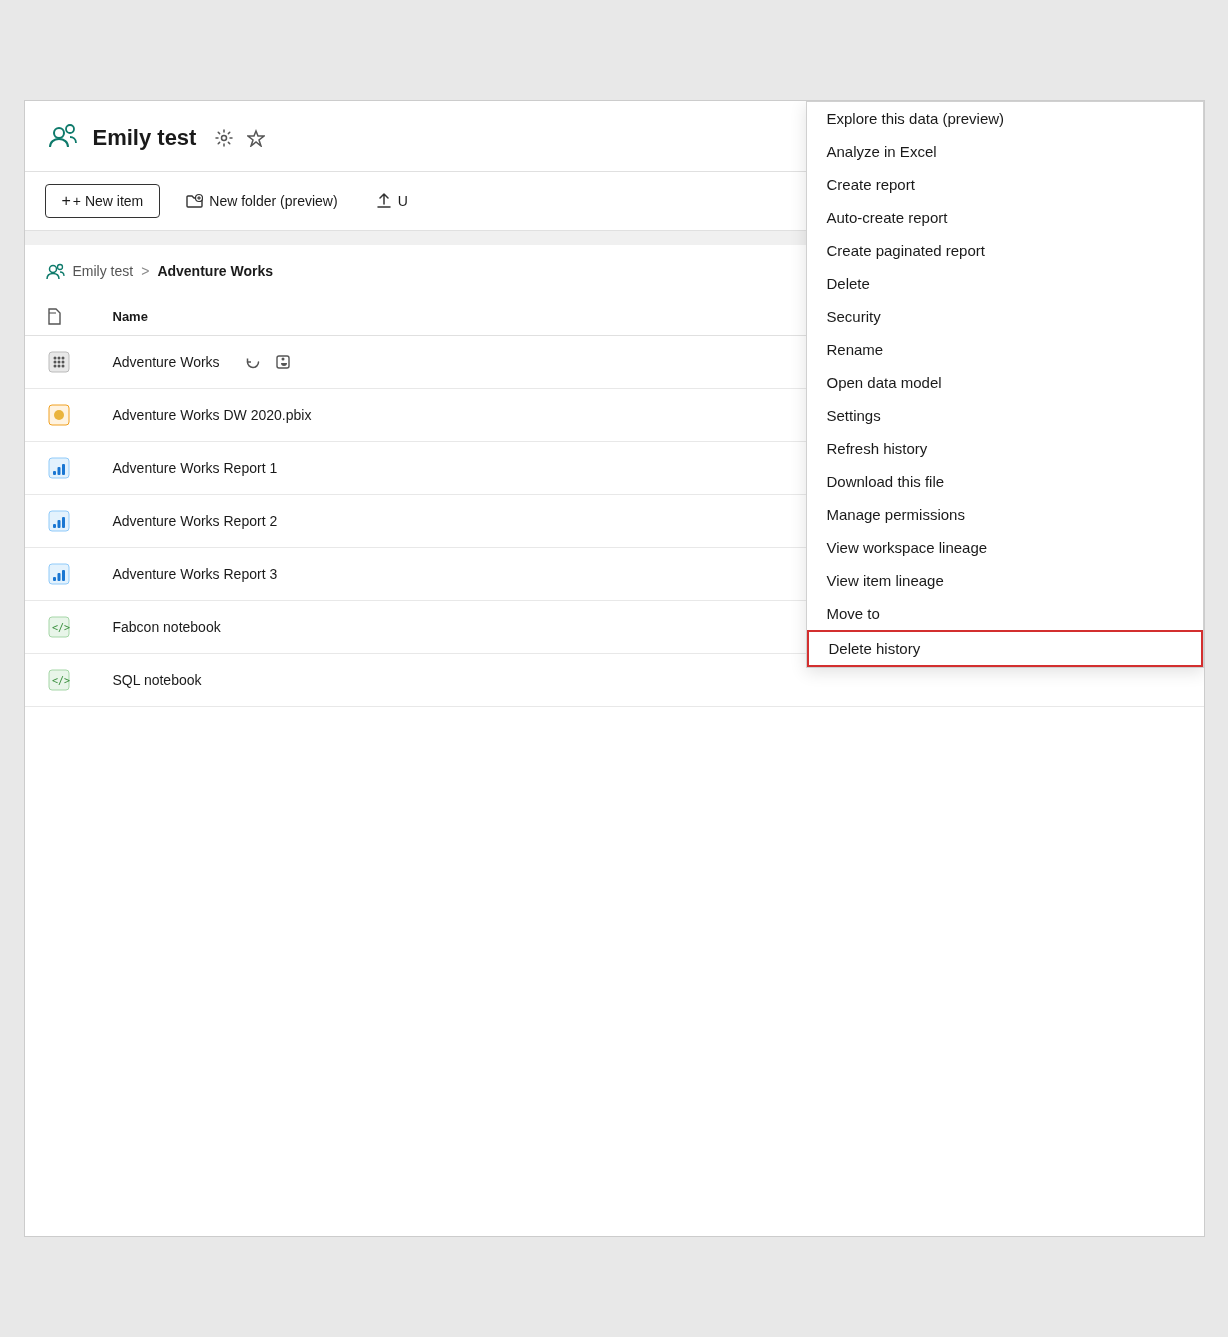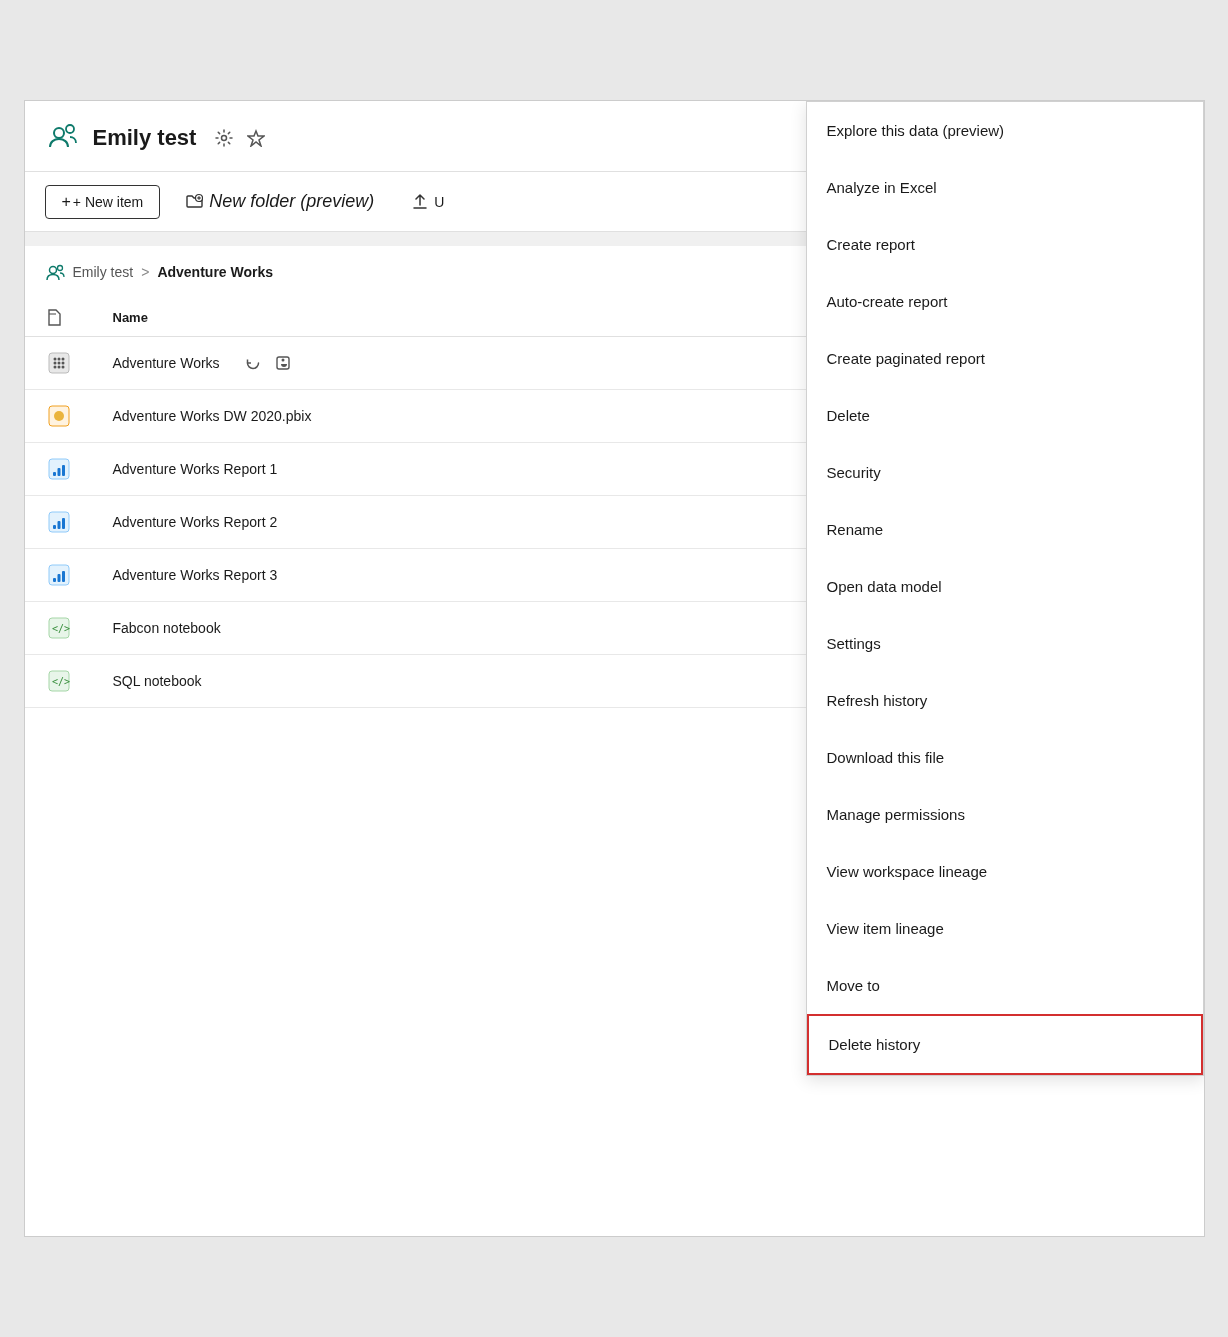--- a/index.html
+++ b/index.html
@@ -72,24 +72,23 @@
       cursor: pointer;
       color: #1a1a1a;
     }
     .btn-new-folder {
       display: flex;
       align-items: center;
       gap: 6px;
       padding: 7px 16px;
       border: none;
       background: transparent;
-      font-size: 18px;
-      cursor: pointer;
-      color: #1a1a1a;
-      font-style: italic;
+      font-size: 14px;
+      cursor: pointer;
+      color: #1a1a1a;
     }
     .btn-upload {
       display: flex;
       align-items: center;
       gap: 6px;
       padding: 7px 12px;
       border: none;
       background: transparent;
       font-size: 14px;
       cursor: pointer;
@@ -182,21 +181,21 @@
       position: absolute;
       top: 0;
       right: 0;
       width: 398px;
       background: #fff;
       border: 1px solid #d0d0d0;
       box-shadow: 0 4px 16px rgba(0,0,0,0.12);
       z-index: 100;
     }
     .dropdown-item {
-      padding: 20px 20px;
+      padding: 8px 20px;
       font-size: 15px;
       color: #1a1a1a;
       cursor: pointer;
       border-bottom: none;
     }
     .dropdown-item.highlighted {
       border: 2.5px solid #d32f2f;
       color: #1a1a1a;
       margin: 0;
     }

